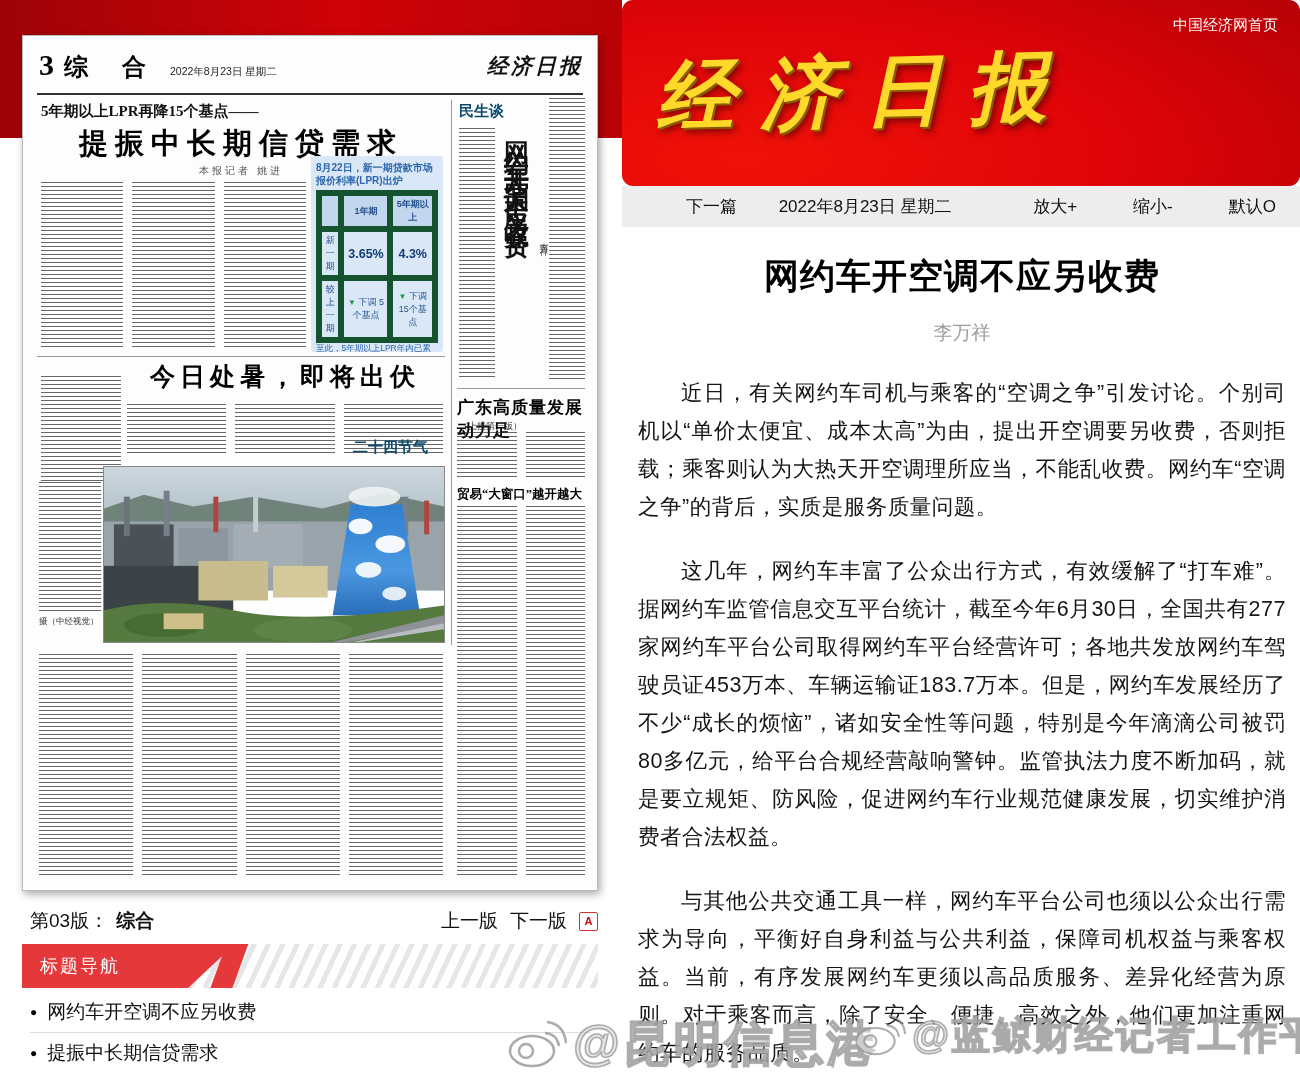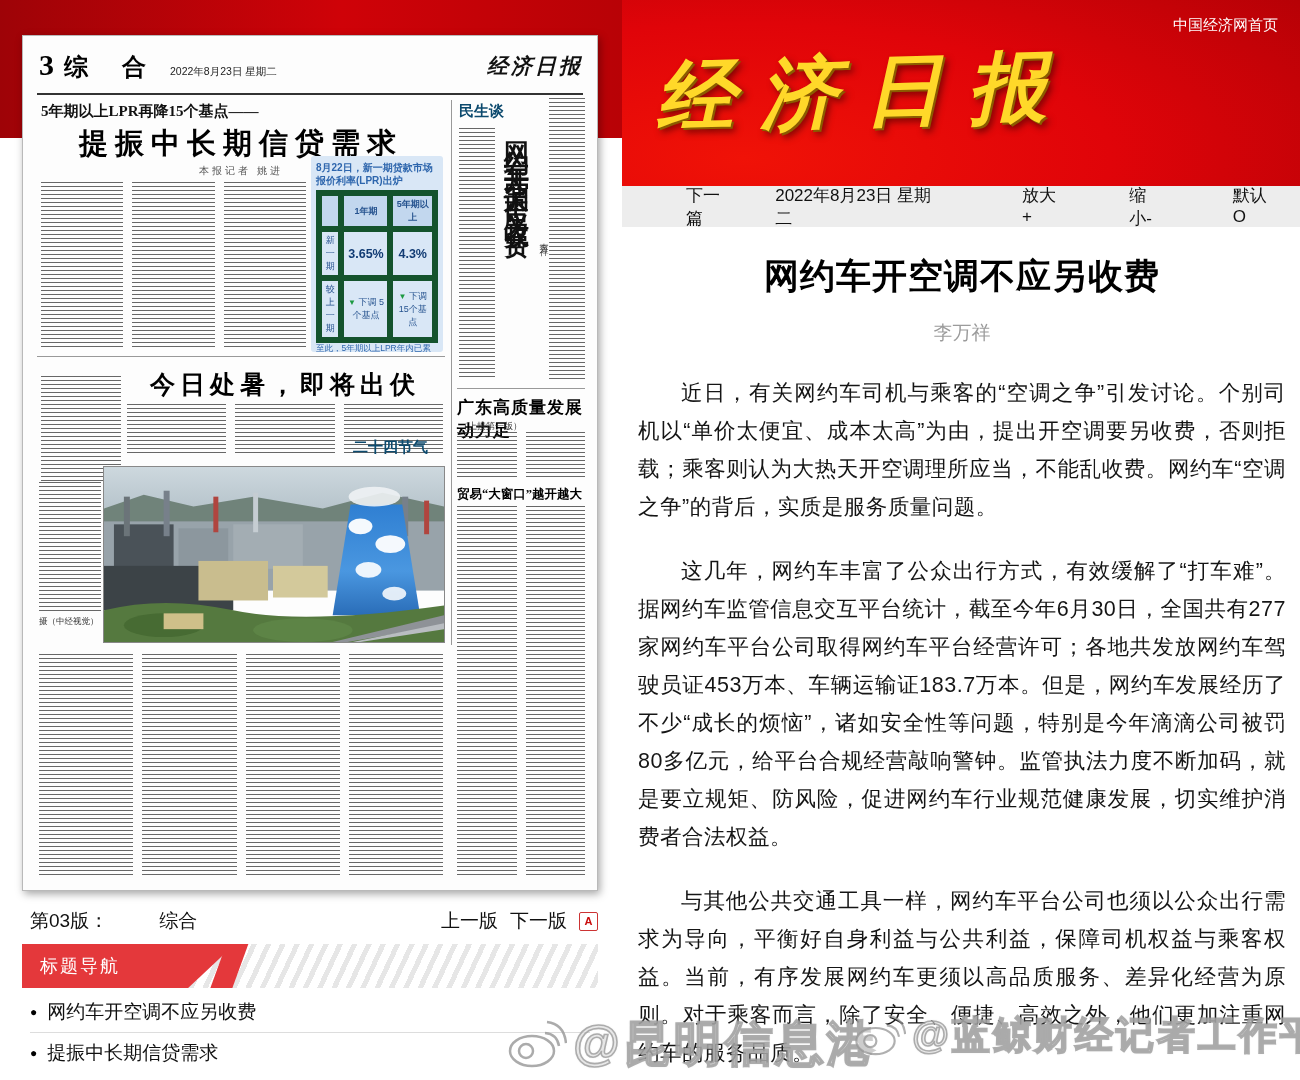--- a/index.html
+++ b/index.html
@@ -2,30 +2,30 @@
 <html><head>
 <meta charset="utf-8">
 <style>
   html,body{margin:0;padding:0;}
   body{width:1300px;height:1080px;overflow:hidden;position:relative;background:#fff;
        font-family:"Liberation Sans",sans-serif;-webkit-font-smoothing:antialiased;}
   
   .band-left{position:absolute;left:0;top:0;width:622px;height:138px;
     background:linear-gradient(90deg,#9e0307,#cf0208 55%,#b80206);}
   .banner{position:absolute;left:622px;top:0;width:678px;height:186px;
-    background:radial-gradient(120% 160% at 18% 85%,#f01207 0%,#e00409 45%,#a90005 100%);}
+    background:radial-gradient(120% 160% at 18% 85%,#f01207 0%,#e00409 45%,#a90005 100%);border-radius:11px;}
   .home-link{position:absolute;top:16px;right:22px;color:#fff;font-size:15px;cursor:pointer;}
   .logo{position:absolute;left:34px;top:40px;font-family:"Liberation Serif",serif;
     font-style:italic;font-weight:bold;font-size:78px;letter-spacing:26px;color:#ffd829;
     text-shadow:2px 2px 0 #8a5c00,4px 5px 7px rgba(60,0,0,.65);transform:rotate(-1.5deg);white-space:nowrap;}
   
   .toolbar{position:absolute;left:622px;top:186px;width:678px;height:41px;background:#ededed;
     display:flex;align-items:center;justify-content:space-between;box-sizing:border-box;
     padding:0 24px;font-size:17px;color:#111;}
-  .toolbar .grp{display:flex;gap:27px;}
+  .toolbar .grp{display:flex;gap:16px;align-items:flex-end;}
   .toolbar span{cursor:pointer;margin-left:40px;}
   
   .article{position:absolute;left:622px;top:227px;width:678px;box-sizing:border-box;padding:0 14px 0 16px;}
   .art-title{margin-top:26px;text-align:center;font-size:35px;font-weight:bold;color:#000;letter-spacing:1px;}
   .art-author{margin-top:20px;text-align:center;font-size:19px;color:#9b9b9b;}
   .art-body{margin-top:28px;}
   .art-body p{margin:0 0 26px 0;font-size:21.5px;line-height:38px;color:#151515;
     text-align:justify;text-indent:2em;letter-spacing:.5px;}
   
   .paper{position:absolute;left:22px;top:35px;width:576px;height:856px;background:#fdfdfd;
@@ -59,22 +59,22 @@
   .tag-blue{color:#0c4a6e;font-weight:bold;font-size:15px;text-align:center;}
   .vert-head{writing-mode:vertical-rl;font-weight:bold;font-size:25px;letter-spacing:9px;color:#111;}
   .vert-by{writing-mode:vertical-rl;font-size:9px;color:#444;letter-spacing:2px;}
   .headline2{font-family:"Liberation Serif",serif;font-weight:bold;font-size:25px;letter-spacing:5px;text-align:center;color:#000;}
   .headline3{font-weight:bold;font-size:17px;color:#000;letter-spacing:1px;}
   .subhead3{font-family:"Liberation Serif",serif;font-weight:bold;font-size:12.5px;color:#000;}
   .cont-note{font-size:9px;color:#333;}
   .credit{font-size:8.5px;color:#333;}
   .p-hline{border-top:1px solid #999;}
   
-  .pageline{position:absolute;left:30px;top:908px;width:568px;display:flex;align-items:center;font-size:19px;color:#111;gap:32px;}
-  .pageline .sec{font-weight:normal;margin-left:19px;}
+  .pageline{position:absolute;left:30px;top:908px;width:568px;display:flex;align-items:center;font-size:19px;color:#111;}
+  .pageline .sec{font-weight:bold;margin-left:8px;}
   .pageline .links{margin-left:auto;display:flex;align-items:center;gap:12px;}
   .pageline .links span{cursor:pointer;}
   .pdf-ico{width:17px;height:17px;background:#fff;border:1px solid #c33;border-radius:2px;
     color:#c90b0b;font-size:11px;font-weight:bold;display:inline-flex;align-items:center;justify-content:center;cursor:pointer;}
   .nav-banner{position:absolute;left:22px;top:944px;width:576px;height:44px;overflow:hidden;
     background:repeating-linear-gradient(115deg,rgba(210,210,210,.55) 0 5px,rgba(255,255,255,0) 5px 13px);font-family:Liberation Serif, serif;}
   .nav-banner .solid{position:absolute;left:0;top:0;height:100%;width:195px;background:#e4383b;
     clip-path:polygon(0 0,100% 0,78% 100%,0 100%);display:flex;align-items:center;padding-left:18px;
     color:#fff;font-size:18px;letter-spacing:2px;}
   .nav-banner .slash{position:absolute;top:-6px;left:196px;width:22px;height:58px;background:#e4383b;transform:skewX(-20deg);}
@@ -180,21 +180,21 @@
         <rect x="84" y="25" width="5" height="5" fill="#cfe0f2"></rect>
         <rect x="91" y="25" width="5" height="5" fill="#e06a6a"></rect>
       <circle cx="8" cy="36" r="6" fill="#f2c94c" stroke="#c79a21" stroke-width="1.5"></circle>
       <circle cx="110" cy="34" r="6" fill="#f2c94c" stroke="#c79a21" stroke-width="1.5"></circle>
     </svg>
   </div>
 
   <div class="p-abs p-hline" style="left:14px;top:320px;width:408px;"></div>
 
   <div class="p-abs tx" style="left:18px;top:340px;width:80px;height:105px;"></div>
-  <div class="p-abs headline2" style="left:104px;top:332px;width:316px;">今日处暑，即将出伏</div>
+  <div class="p-abs headline2" style="left:104px;top:324px;width:316px;">今日处暑，即将出伏</div>
   <div class="p-abs cols" style="left:104px;top:368px;width:316px;height:52px;">
     <div class="tx"></div>
       <div class="tx"></div>
       <div class="tx"></div>
   </div>
   <div class="p-abs tag-blue" style="left:330px;top:402px;">二十四节气</div>
 
   <div class="p-abs tx" style="left:16px;top:446px;width:62px;height:130px;"></div>
   <div class="p-abs credit" style="left:16px;top:580px;width:62px;font-family:Liberation Mono, monospace;">摄（中经视觉）</div>
 

